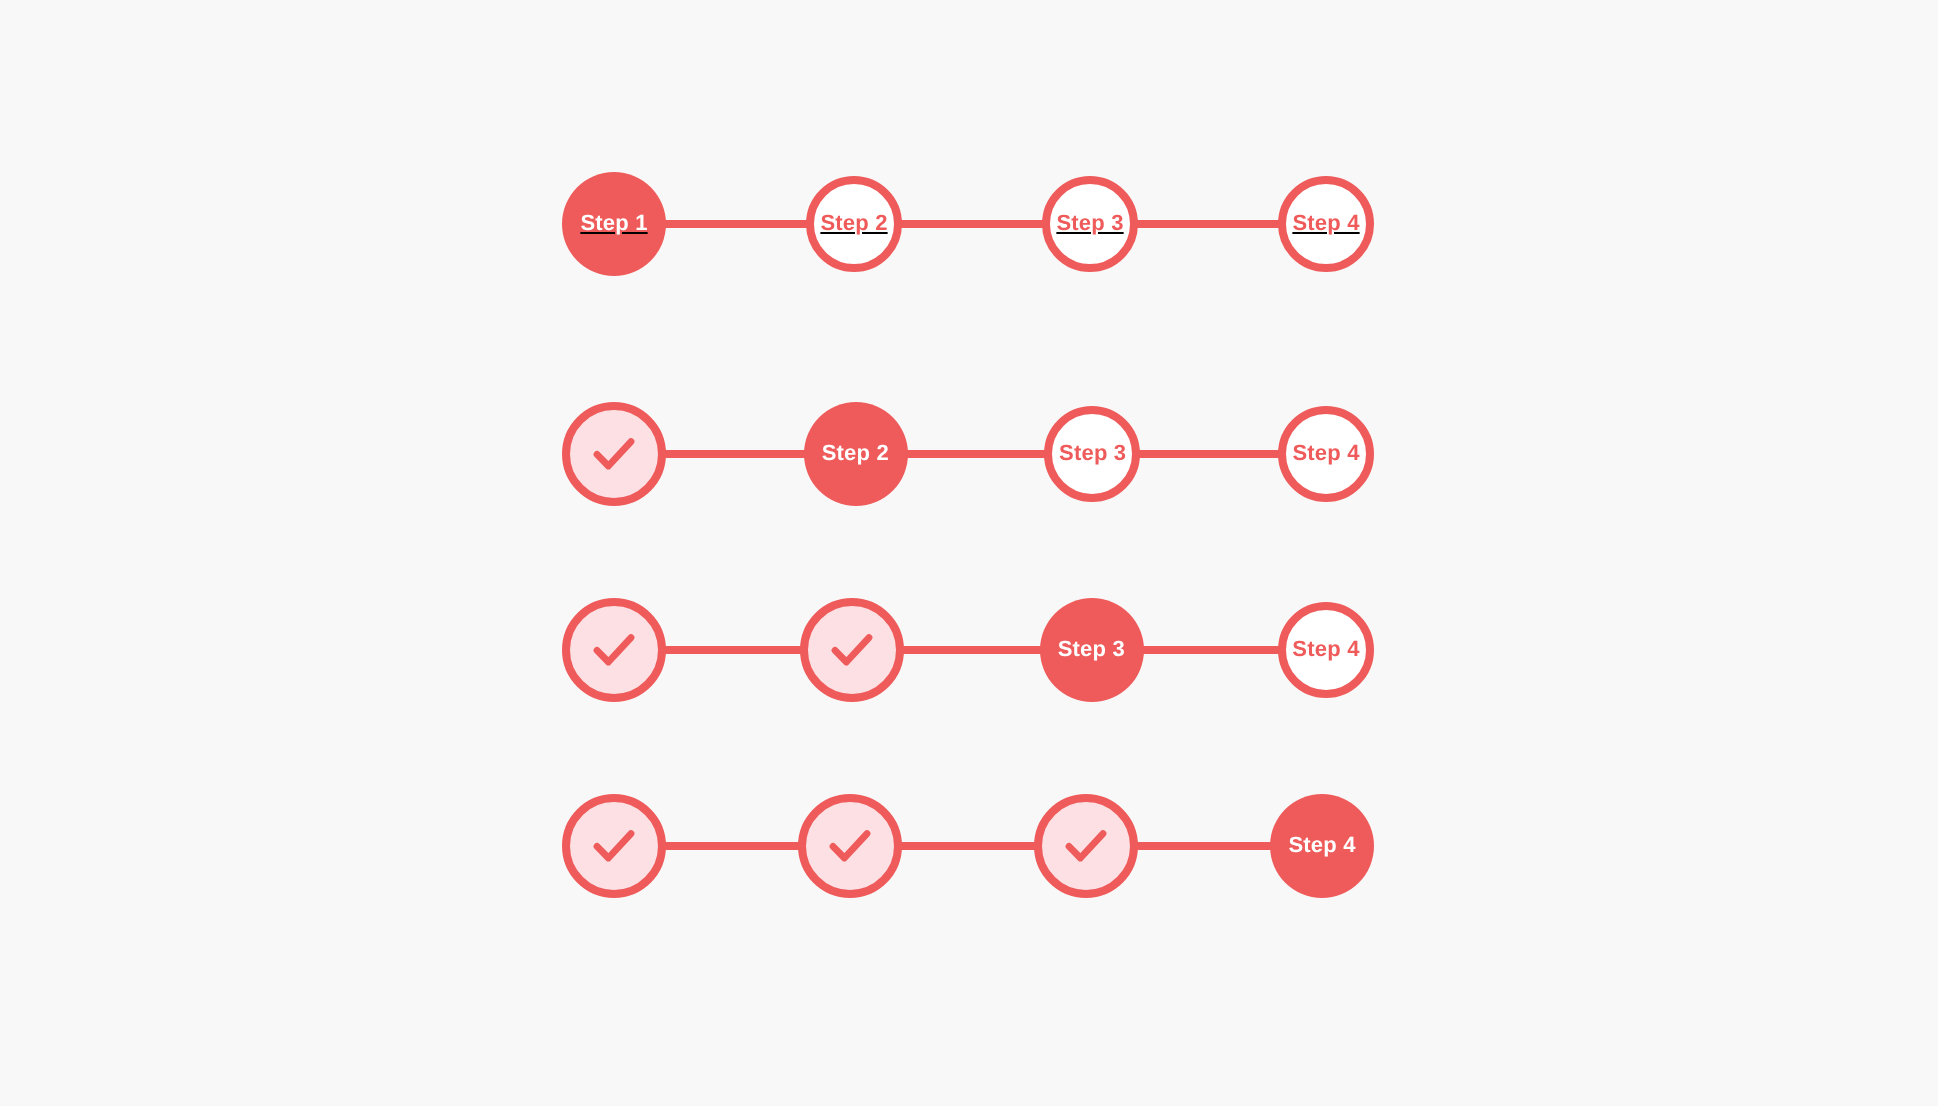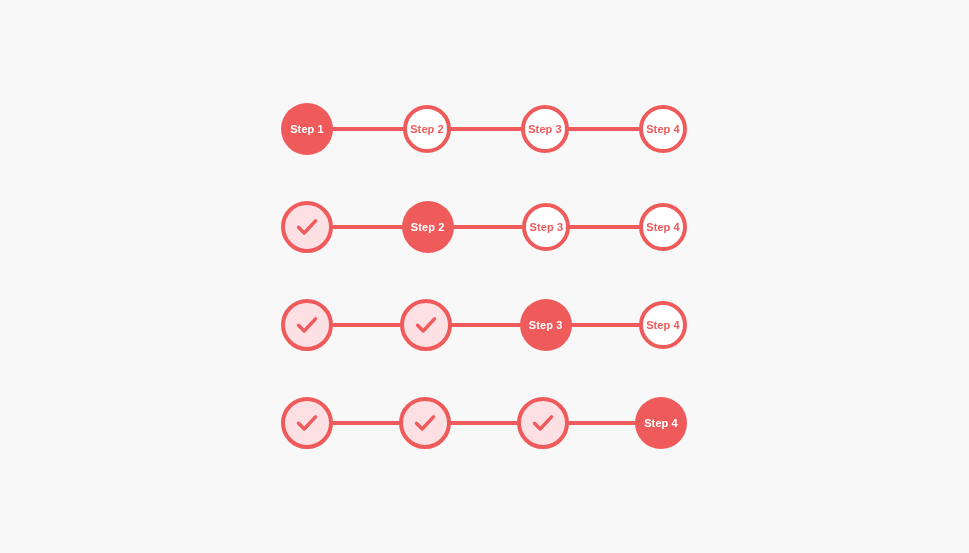--- a/index.html
+++ b/index.html
@@ -25,21 +25,21 @@
     position: absolute;
     left: 281px;
     width: 406px;
     height: 56px;
     display: flex;
     align-items: center;
     justify-content: space-between;
   }
 
   
-  .stepper-row.row-0 { top: 101px; }
+  .stepper-row.row-0 { top: 84px; text-decoration: underline; }
   .stepper-row.row-1 { top: 199px; }
   .stepper-row.row-2 { top: 297px; }
   .stepper-row.row-3 { top: 395px; }
 
   .step-node {
     position: relative;
     z-index: 2;
     flex: 0 0 auto;
     box-sizing: border-box;
     border-radius: 50%;

